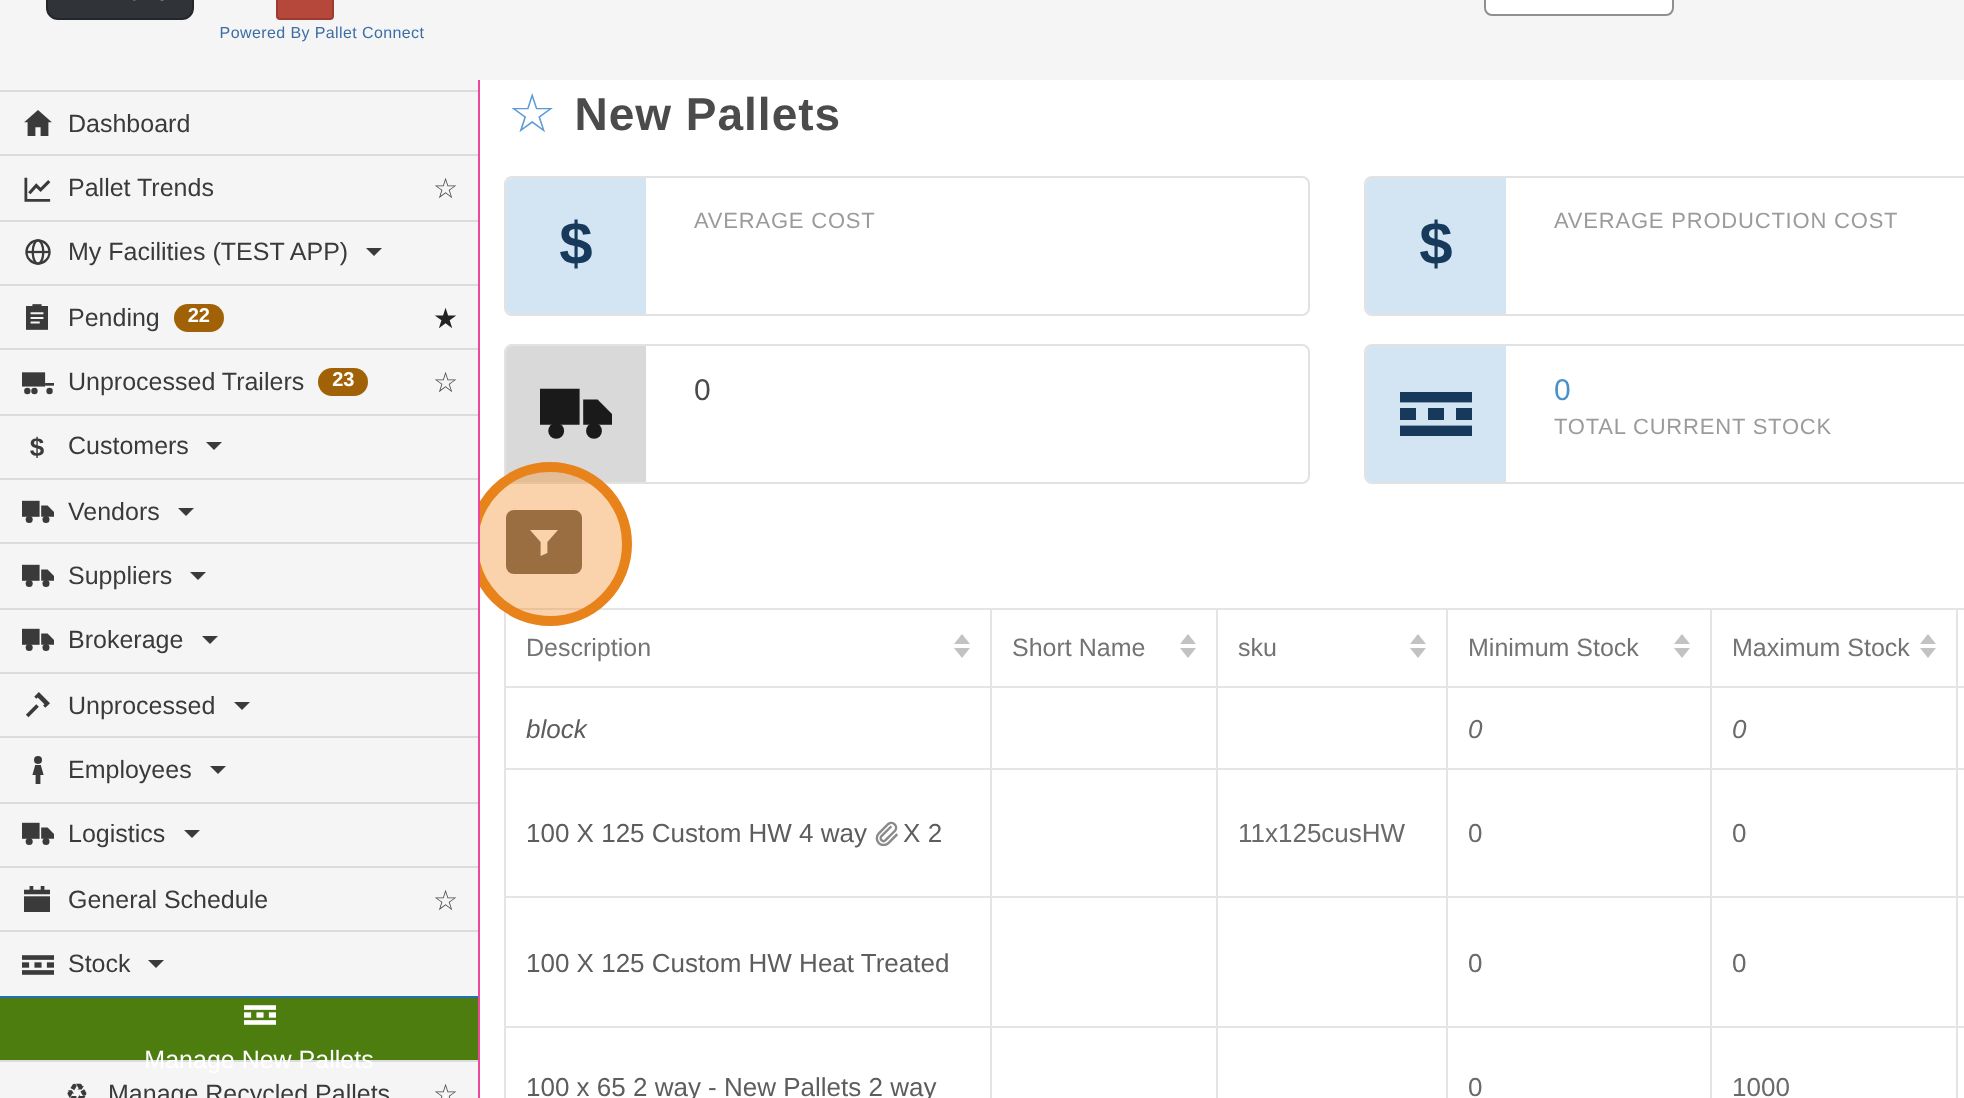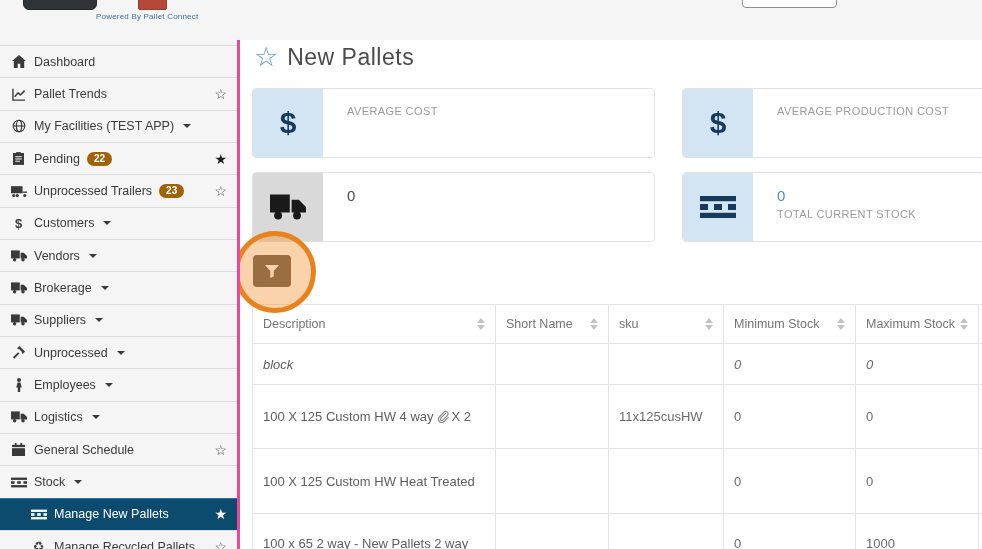--- a/index.html
+++ b/index.html
@@ -17,41 +17,41 @@
     position:absolute; left:23px; top:-20px; width:74px; height:30px;
     background:#303438; color:#fff; border:1px solid #24272a; border-radius:6px;
     display:flex; align-items:center; justify-content:center; gap:6px;
     font-size:13px; cursor:pointer;
   }
   .logo-red {
     position:absolute; left:138px; top:-19px; width:29px; height:29px;
     background:#b5483b; border:1px solid #9c3c30; border-radius:2px;
   }
   .powered-by {
-    position:absolute; left:96px; top:12px; width:130px; 
+    position:absolute; left:96px; top:12px; width:130px; text-align:center;
     font-size:8px; color:#3b6ea5; letter-spacing:.2px;
   }
   .topright-btn {
     position:absolute; left:742px; top:-16px; width:95px; height:24px;
     background:#fff; border:1px solid #8f8f8f; border-radius:4px; cursor:pointer;
   }
 
   
   .sidebar {
     position:absolute; left:0; top:40px; width:240px; height:509px;
-    background:#f5f5f6; border-right:3px solid #ec4899; padding-top:5px;
+    background:#f5f5f6; border-right:1px solid #ec4899; padding-top:5px;
   }
   .sb-item {
     height:32.35px; display:flex; align-items:center; gap:7px;
     padding:0 10px; font-size:12.5px; color:#3a3a3a;
     border-top:1px solid #dcdcdc; cursor:pointer;
   }
   .sb-item.sub { padding-left:30px; }
   .sb-item.selected {
-    background:#0c4a6e; color:#fff; border-top-color:#2170b8;
+    background:#4d7c0f; color:#fff; border-top-color:#2170b8;flex-direction:column;
   }
   .sb-icon { width:17px; display:flex; justify-content:center; align-items:center; flex:0 0 17px; }
   .sb-icon svg { display:block; }
   .sb-label { white-space:nowrap; }
   .badge {
     background:#a16207; color:#fff; font-size:10px; font-weight:bold;
     border-radius:9px; padding:2px 7px; line-height:1;
   }
   .caret {
     width:0; height:0; border-left:4px solid transparent; border-right:4px solid transparent;
@@ -66,21 +66,21 @@
 
   
   .main {
     position:absolute; left:240px; top:40px; width:742px; height:509px;
     background:#fff; overflow:hidden;
   }
   .title-row {
     position:absolute; left:14px; top:4px; display:flex; align-items:center; gap:9px;
   }
   .title-star { font-size:27px; color:#5b9bd5; line-height:1; cursor:pointer; }
-  .page-title { font-size:23px; color:#4b4b4b; font-weight:400; letter-spacing:.5px; }
+  .page-title { font-size:23px; color:#4b4b4b; font-weight:700; letter-spacing:.5px; }
 
   
   .cards {
     position:absolute; left:12px; top:48px; width:900px;
     display:grid; grid-template-columns:403px 403px; column-gap:27px; row-gap:14px;
   }
   .card {
     height:70px; border:1px solid #e2e2e2; border-radius:4px;
     display:flex; overflow:hidden; background:#fff;
   }
@@ -111,21 +111,21 @@
   .stock-table {
     position:absolute; left:12px; top:264px;
     border-collapse:collapse; table-layout:fixed; width:770px;
     font-size:13px; color:#6a6a6a;
   }
   .stock-table th, .stock-table td {
     border:1px solid #e4e4e4; padding:0 10px; text-align:left;
     overflow:hidden; white-space:nowrap;
   }
   .stock-table th { height:39px; color:#737373; font-weight:400; font-size:12.5px; }
-  .th-in { display:flex; align-items:center; }
+  .th-in { display:flex; }
   .sort { display:inline-flex; flex-direction:column; gap:2px; margin-left:auto; }
   .sort i { width:0; height:0; border-left:4px solid transparent; border-right:4px solid transparent; }
   .sort .up { border-bottom:5px solid #c2c2c2; }
   .sort .dn { border-top:5px solid #c2c2c2; }
   tr.r1 td { height:41px;font-style:italic; }
   tr.r2 td { height:64px; }
   tr.r3 td { height:65px;margin-left:45px; }
   tr.r4 td { height:60px; }
   .desc-cell { color:#5d5d5d; }
   .clip-icon { margin:0 3px; vertical-align:-2px; }
@@ -228,34 +228,34 @@
 
   <div class="sb-item">
     <span class="sb-icon">
         <svg width="16" height="12" viewBox="0 0 20 14">
           <path fill="currentColor" d="M0 0h11v10H0z"></path>
           <path fill="currentColor" d="M12 3h4l4 4v3h-8z"></path>
           <circle cx="4.5" cy="11.7" r="2.2" fill="currentColor"></circle>
           <circle cx="15" cy="11.7" r="2.2" fill="currentColor"></circle>
         </svg>
       </span>
-    <span class="sb-label">Brokerage</span>
+    <span class="sb-label">Suppliers</span>
     <span class="caret"></span>
   </div>
 
   <div class="sb-item">
     <span class="sb-icon">
         <svg width="16" height="12" viewBox="0 0 20 14">
           <path fill="currentColor" d="M0 0h11v10H0z"></path>
           <path fill="currentColor" d="M12 3h4l4 4v3h-8z"></path>
           <circle cx="4.5" cy="11.7" r="2.2" fill="currentColor"></circle>
           <circle cx="15" cy="11.7" r="2.2" fill="currentColor"></circle>
         </svg>
       </span>
-    <span class="sb-label">Suppliers</span>
+    <span class="sb-label">Brokerage</span>
     <span class="caret"></span>
   </div>
 
   <div class="sb-item">
     <span class="sb-icon">
         <svg width="13" height="13" viewBox="0 0 14 14">
           <path fill="currentColor" d="M1 12.2L6.6 6.6l1.4 1.4L2.4 13.6zM5.5 2.5L8 0l6 6-2.5 2.5-1.2-1.2.7-.7L7.4 3l-.7.7z"></path>
         </svg>
       </span>
     <span class="sb-label">Unprocessed</span>

